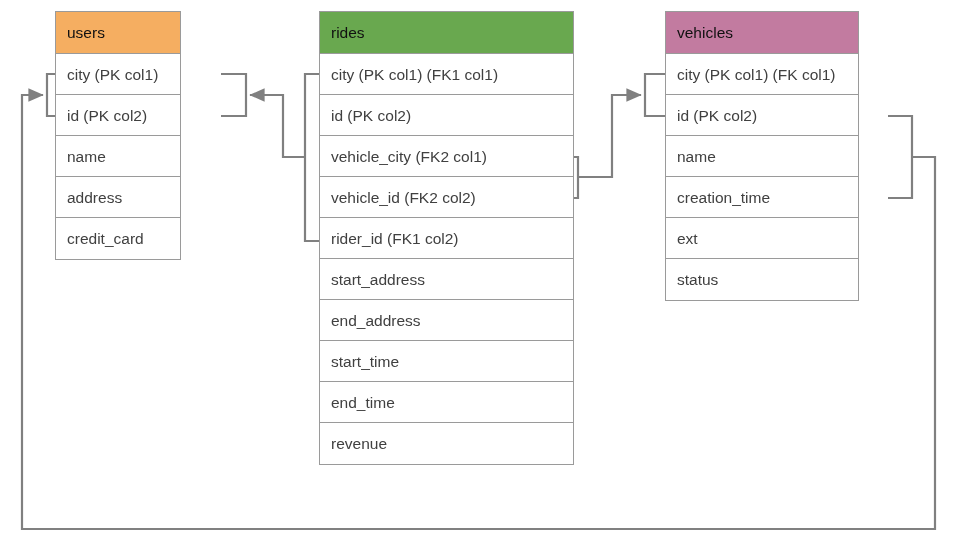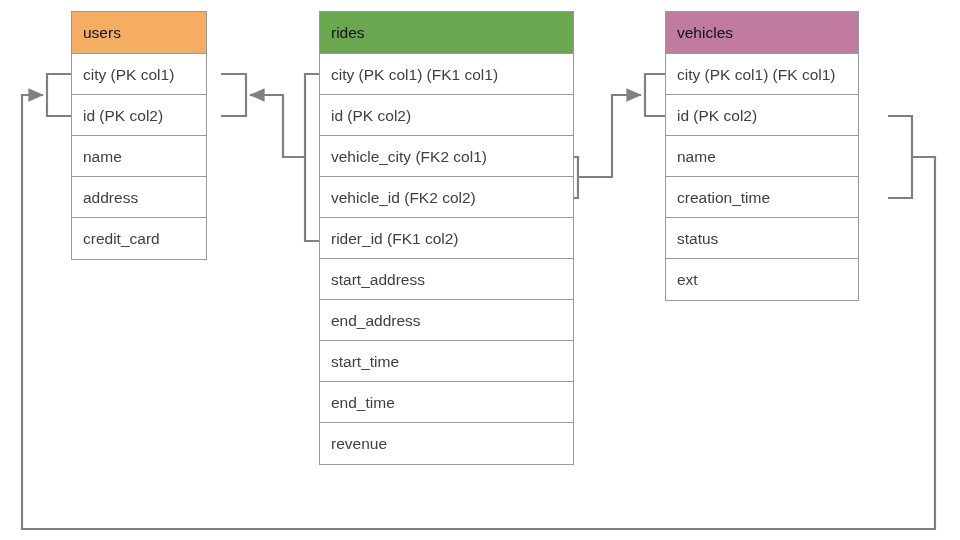--- a/index.html
+++ b/index.html
@@ -51,21 +51,21 @@
     border-bottom: 1px solid #9a9a9a;
     white-space: nowrap;
     overflow: hidden;
     background: #ffffff;
   }
   .entity-field:last-child {
     border-bottom: none;
   }
 
   
-  #entity-users    { left: 71px;  top: 11px; width: 136px; }
+  #entity-users    { left: 55px;  top: 11px; width: 126px; }
   #entity-rides    { left: 319px; top: 11px; width: 255px; }
   #entity-vehicles { left: 665px; top: 11px; width: 194px; }
 </style>
 </head>
 <body>
 
 <div id="canvas" style="background-color: rgb(255, 255, 255);">
 
   <svg id="connectors" viewBox="0 0 960 540" width="960" height="540" xmlns="http://www.w3.org/2000/svg">
     <defs>
@@ -115,17 +115,17 @@
     <div class="entity-field" style="border-bottom-color: rgb(154, 154, 154);">end_time</div>
     <div class="entity-field" style="border-bottom-color: rgb(154, 154, 154);">revenue</div>
   </div>
 
   <div class="entity" id="entity-vehicles" style="border-color: rgb(154, 154, 154);">
     <div class="entity-header" style="background-color: rgb(194, 123, 160); border-bottom-color: rgb(154, 154, 154);">vehicles</div>
     <div class="entity-field" style="border-bottom-color: rgb(154, 154, 154);">city (PK col1) (FK col1)</div>
     <div class="entity-field" style="border-bottom-color: rgb(154, 154, 154);">id (PK col2)</div>
     <div class="entity-field" style="border-bottom-color: rgb(154, 154, 154);">name</div>
     <div class="entity-field" style="border-bottom-color: rgb(154, 154, 154);">creation_time</div>
+    <div class="entity-field" style="border-bottom-color: rgb(154, 154, 154);">ext</div>
     <div class="entity-field" style="border-bottom-color: rgb(154, 154, 154);">status</div>
-    <div class="entity-field" style="border-bottom-color: rgb(154, 154, 154);">ext</div>
   </div>
 
 </div>
 
 </body></html>

